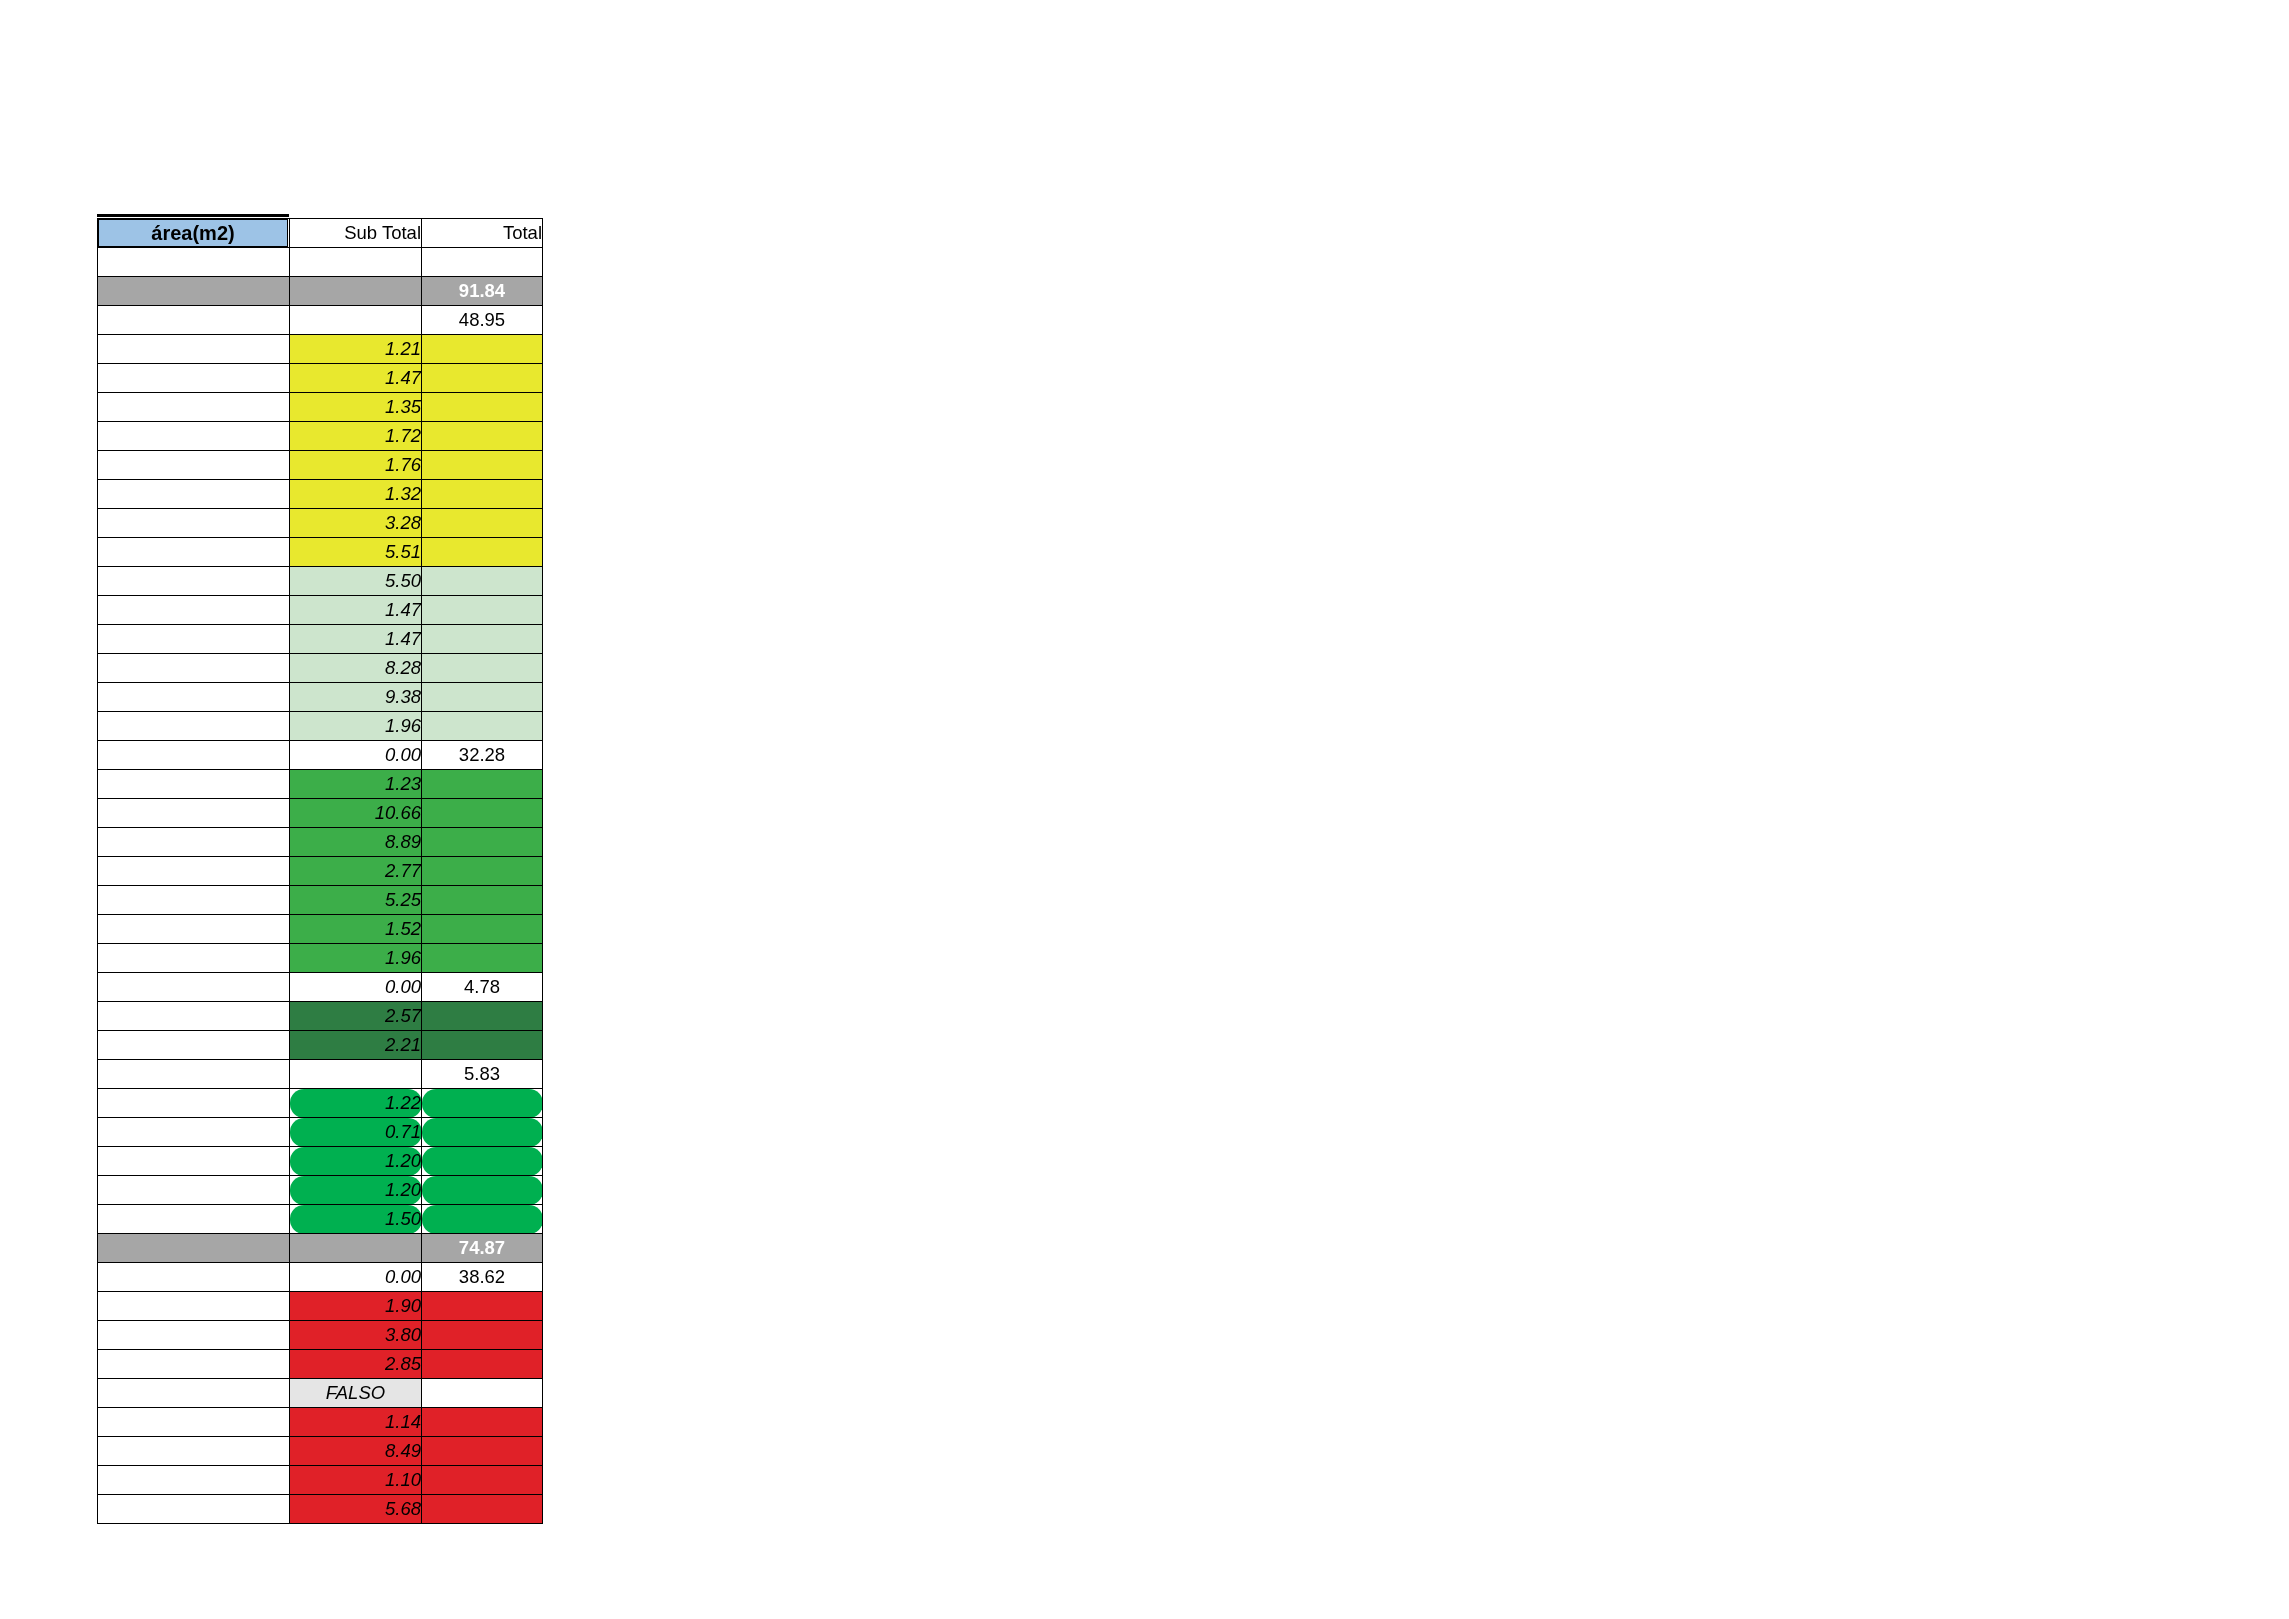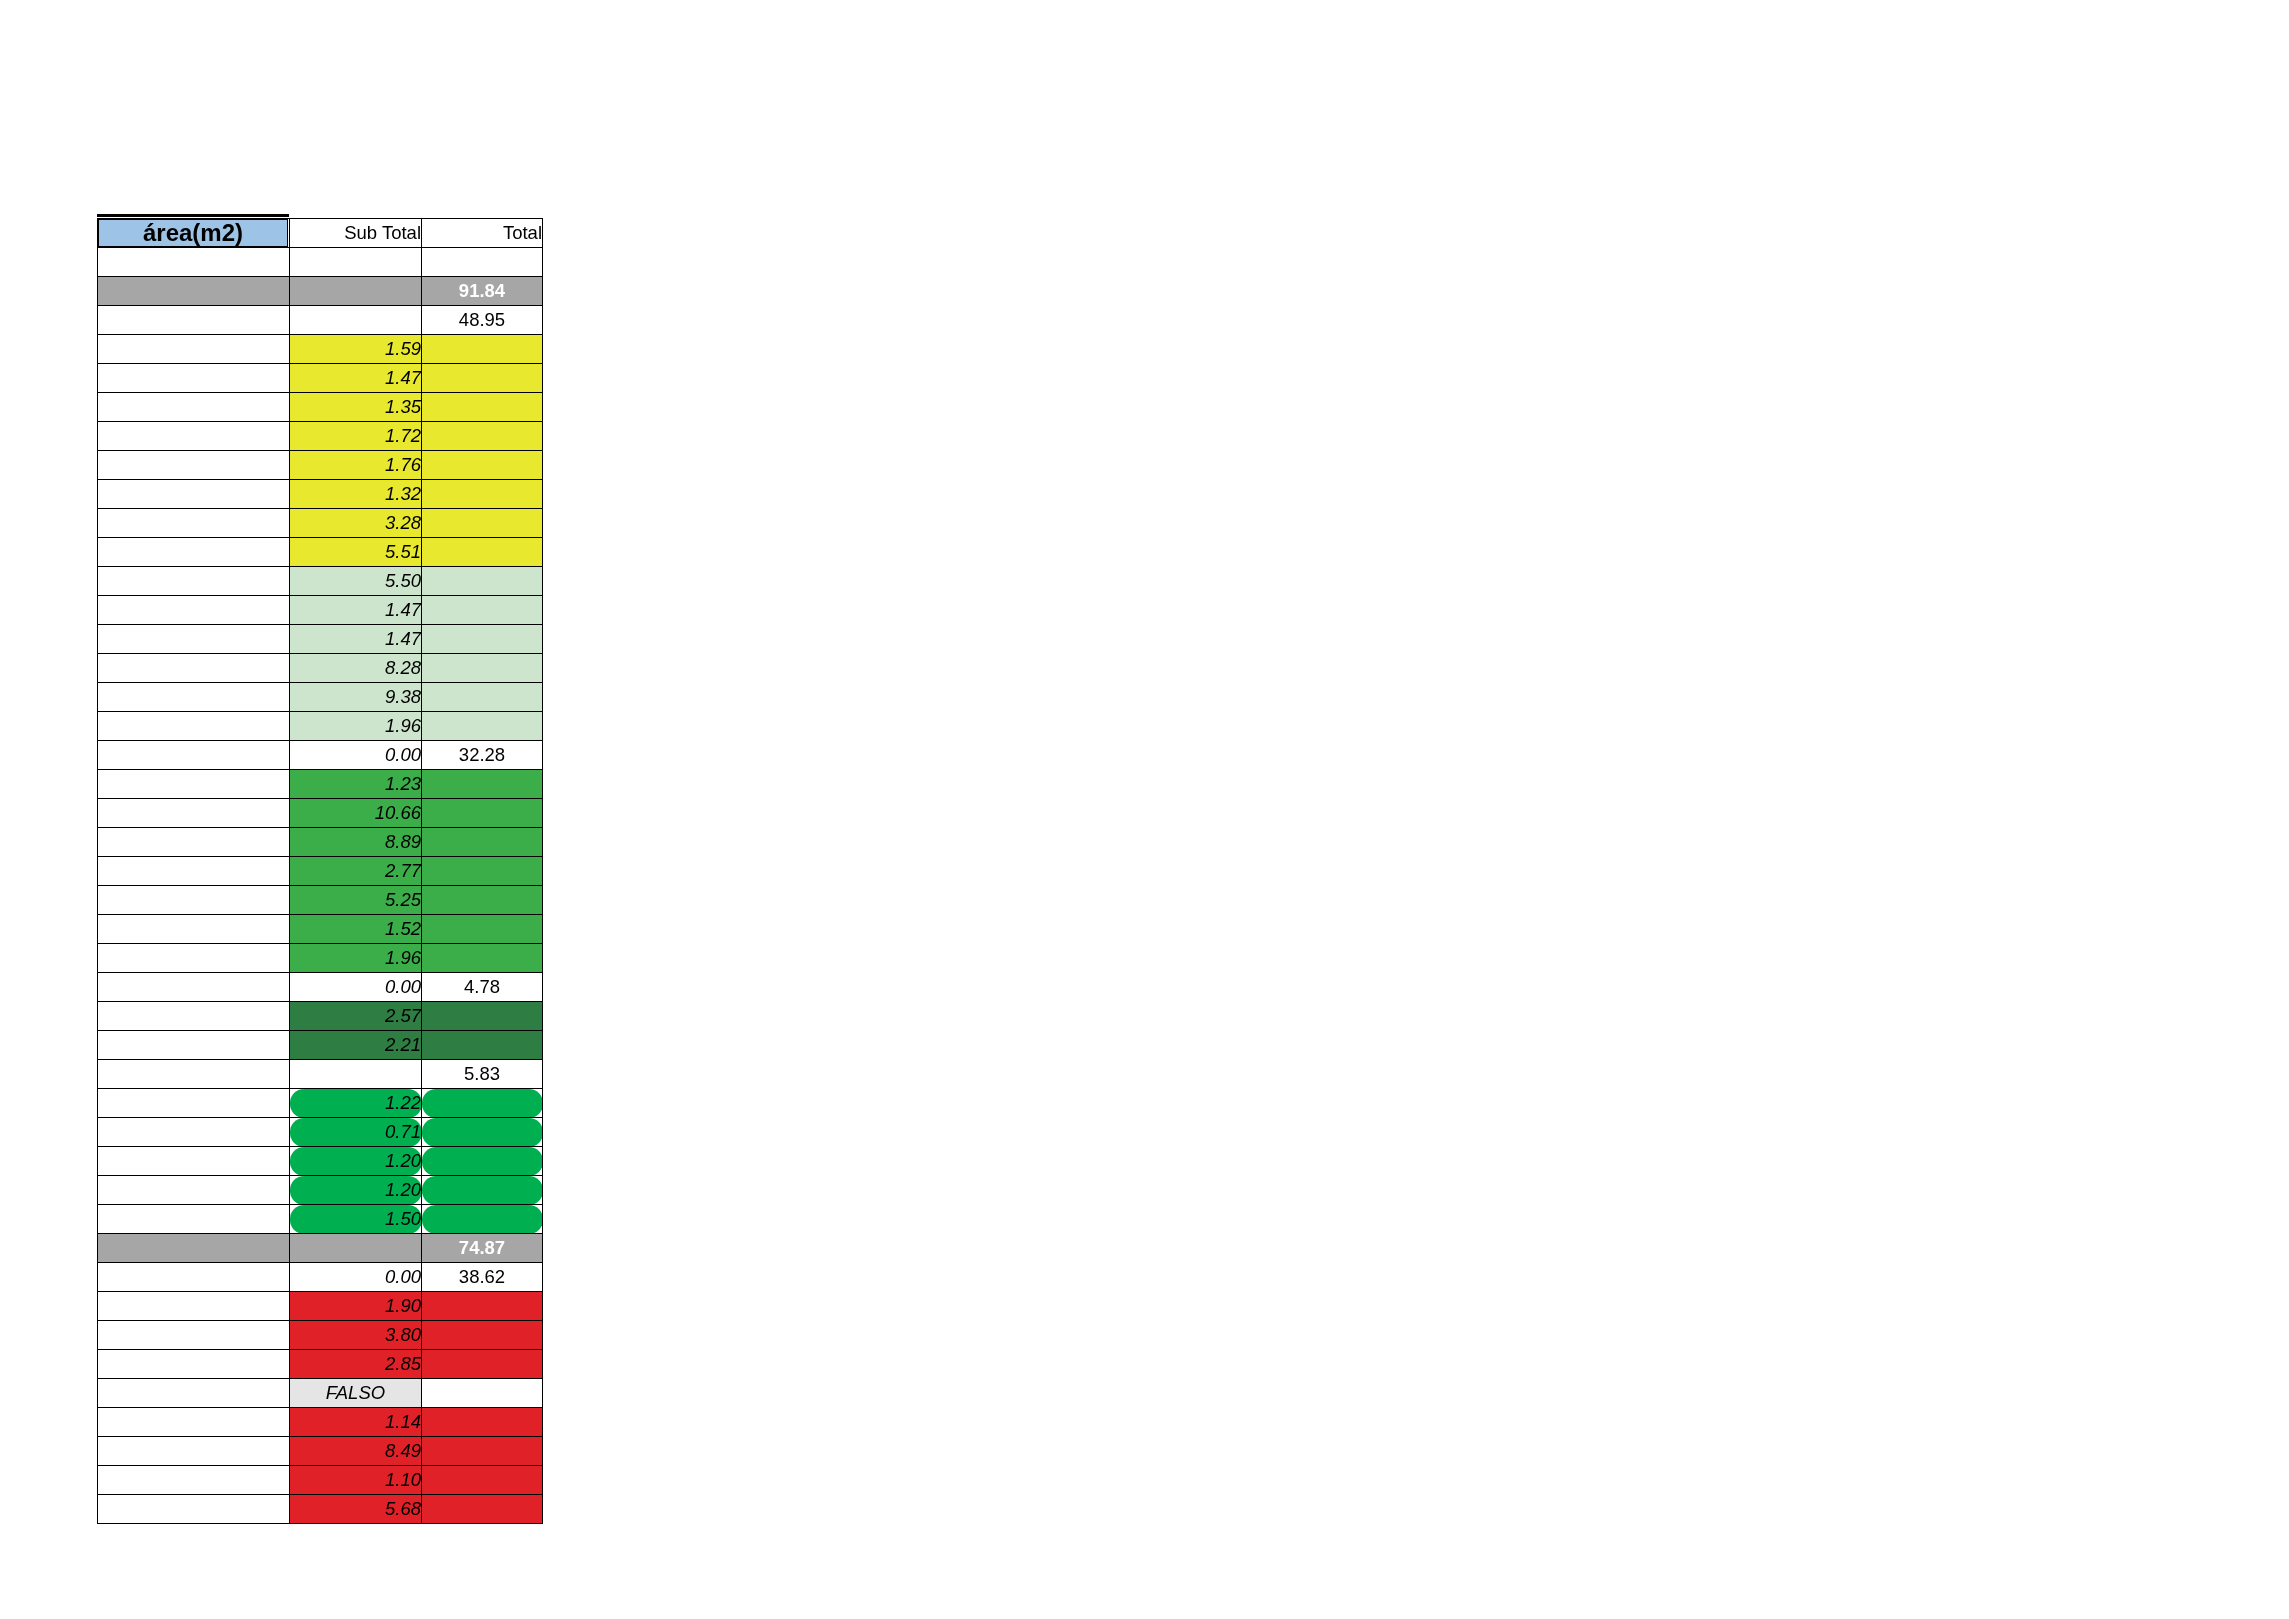--- a/index.html
+++ b/index.html
@@ -68,21 +68,21 @@
     bottom: 0px;
     width: 190px;
     height: 28px;
     background: #9DC3E6;
     border: 1.5px solid #000000;
     box-sizing: border-box;
     display: flex;
     align-items: center;
     justify-content: center;
     font-weight: bold;
-    font-size: 24px;
+    font-size: 20px;
     color: #000000;
   }
 
   .hdr-cell {
     text-align: right;
     font-weight: bold;
     font-size: 19.4px;
     color: #000000;
     background: #ffffff;
   }
@@ -161,21 +161,21 @@
           <td class="sub f-gray"></td>
           <td class="total f-gray">91.84</td>
         </tr>
         <tr>
           <td class="area"></td>
           <td class="sub "></td>
           <td class="total ">48.95</td>
         </tr>
         <tr>
           <td class="area"></td>
-          <td class="sub f-yellow">1.59</td>
+          <td class="sub f-yellow">1.21</td>
           <td class="total f-yellow"></td>
         </tr>
         <tr>
           <td class="area"></td>
           <td class="sub f-yellow">1.47</td>
           <td class="total f-yellow"></td>
         </tr>
         <tr>
           <td class="area"></td>
           <td class="sub f-yellow">1.35</td>

